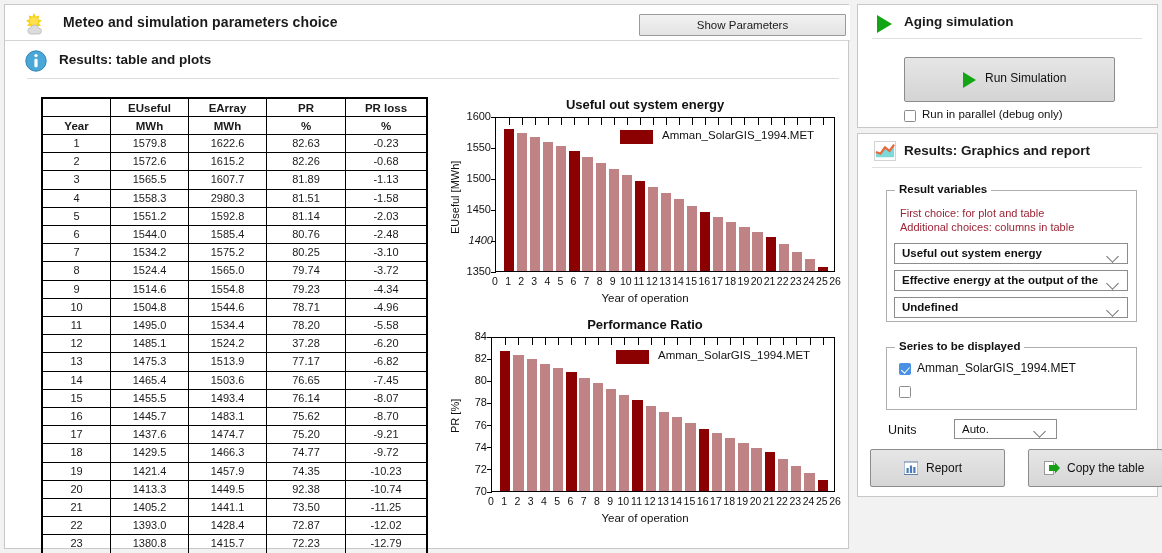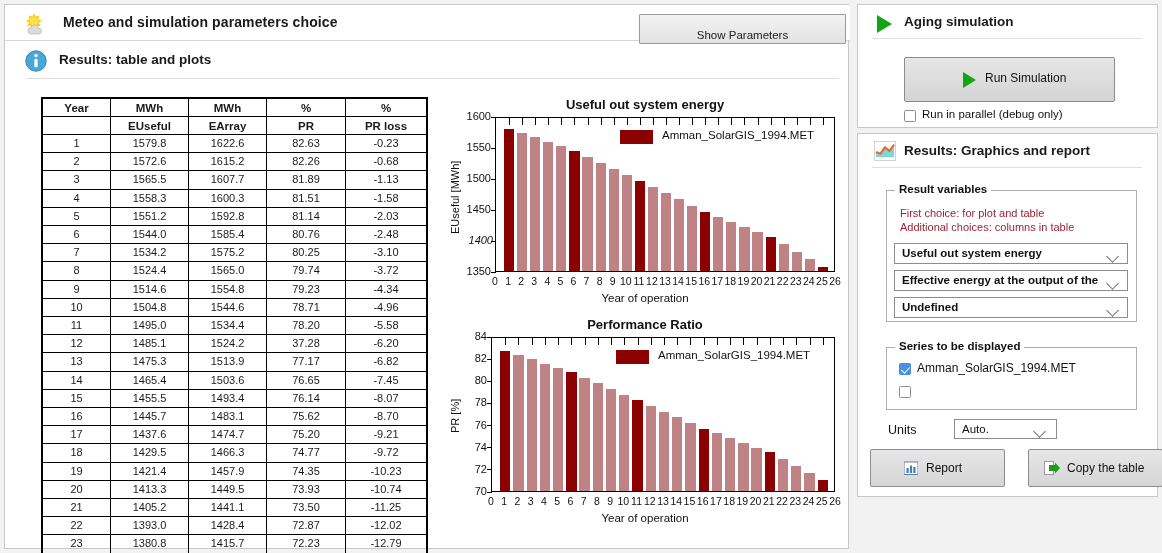--- a/index.html
+++ b/index.html
@@ -24,21 +24,21 @@
   .title-icon{position:absolute;left:18px;top:8px;width:24px;height:22px;}
   .title-text{
     position:absolute;left:58px;top:9px;
     font-size:14px;font-weight:bold;color:#1a1a1a;letter-spacing:.1px;
   }
   .show-params{
     position:absolute;left:634px;top:9px;width:207px;height:22px;
     background:linear-gradient(#f2f2f2,#e3e3e3);
     border:1px solid #9a9a9a;border-radius:1px;
     font-family:"Liberation Sans",sans-serif;font-size:11.5px;color:#1a1a1a;
-    cursor:pointer;padding:14px;
+    cursor:pointer;padding:4px;
   }
   .info-icon{position:absolute;left:20px;top:45px;width:22px;height:22px;}
   .results-text{position:absolute;left:54px;top:47px;font-size:13.5px;font-weight:bold;}
   .hr{position:absolute;left:22px;top:73px;width:812px;height:1px;background:#dcdcdc;}
 
   
   .tbl-wrap{position:absolute;left:36px;top:92px;}
   table.data{border-collapse:collapse;font-size:11px;}
   table.data td,table.data th{
     border:1px solid #000;padding:0;text-align:center;
@@ -161,33 +161,33 @@
       <circle cx="11" cy="5.6" r="1.7" fill="#fff"></circle>
       <rect x="9.4" y="8.7" width="3.2" height="8.6" rx="1.2" fill="#fff"></rect>
     </svg>
     <div class="results-text">Results:  table and plots</div>
     <div class="hr"></div>
 
     <div class="tbl-wrap">
       <table class="data">
         <thead>
           <tr>
+            <th class="c0"></th>
+            <th class="c1">EUseful</th>
+            <th class="c2">EArray</th>
+            <th class="c3">PR</th>
+            <th class="c4">PR loss</th>
+          </tr>
+          <tr>
             <th>Year</th>
             <th>MWh</th>
             <th>MWh</th>
             <th>%</th>
             <th>%</th>
           </tr>
-          <tr>
-            <th class="c0"></th>
-            <th class="c1">EUseful</th>
-            <th class="c2">EArray</th>
-            <th class="c3">PR</th>
-            <th class="c4">PR loss</th>
-          </tr>
         </thead>
         <tbody id="tbody">
             <tr>
               <td class="c0">1</td>
               <td class="c1">1579.8</td>
               <td class="c2">1622.6</td>
               <td class="c3">82.63</td>
               <td class="c4">-0.23</td>
             </tr>
             <tr>
@@ -200,21 +200,21 @@
             <tr>
               <td class="c0">3</td>
               <td class="c1">1565.5</td>
               <td class="c2">1607.7</td>
               <td class="c3">81.89</td>
               <td class="c4">-1.13</td>
             </tr>
             <tr>
               <td class="c0">4</td>
               <td class="c1">1558.3</td>
-              <td class="c2">1600.3</td>
+              <td class="c2">2980.3</td>
               <td class="c3">81.51</td>
               <td class="c4">-1.58</td>
             </tr>
             <tr>
               <td class="c0">5</td>
               <td class="c1">1551.2</td>
               <td class="c2">1592.8</td>
               <td class="c3">81.14</td>
               <td class="c4">-2.03</td>
             </tr>
@@ -313,21 +313,21 @@
               <td class="c0">19</td>
               <td class="c1">1421.4</td>
               <td class="c2">1457.9</td>
               <td class="c3">74.35</td>
               <td class="c4">-10.23</td>
             </tr>
             <tr>
               <td class="c0">20</td>
               <td class="c1">1413.3</td>
               <td class="c2">1449.5</td>
-              <td class="c3">73.93</td>
+              <td class="c3">92.38</td>
               <td class="c4">-10.74</td>
             </tr>
             <tr>
               <td class="c0">21</td>
               <td class="c1">1405.2</td>
               <td class="c2">1441.1</td>
               <td class="c3">73.50</td>
               <td class="c4">-11.25</td>
             </tr>
             <tr>

